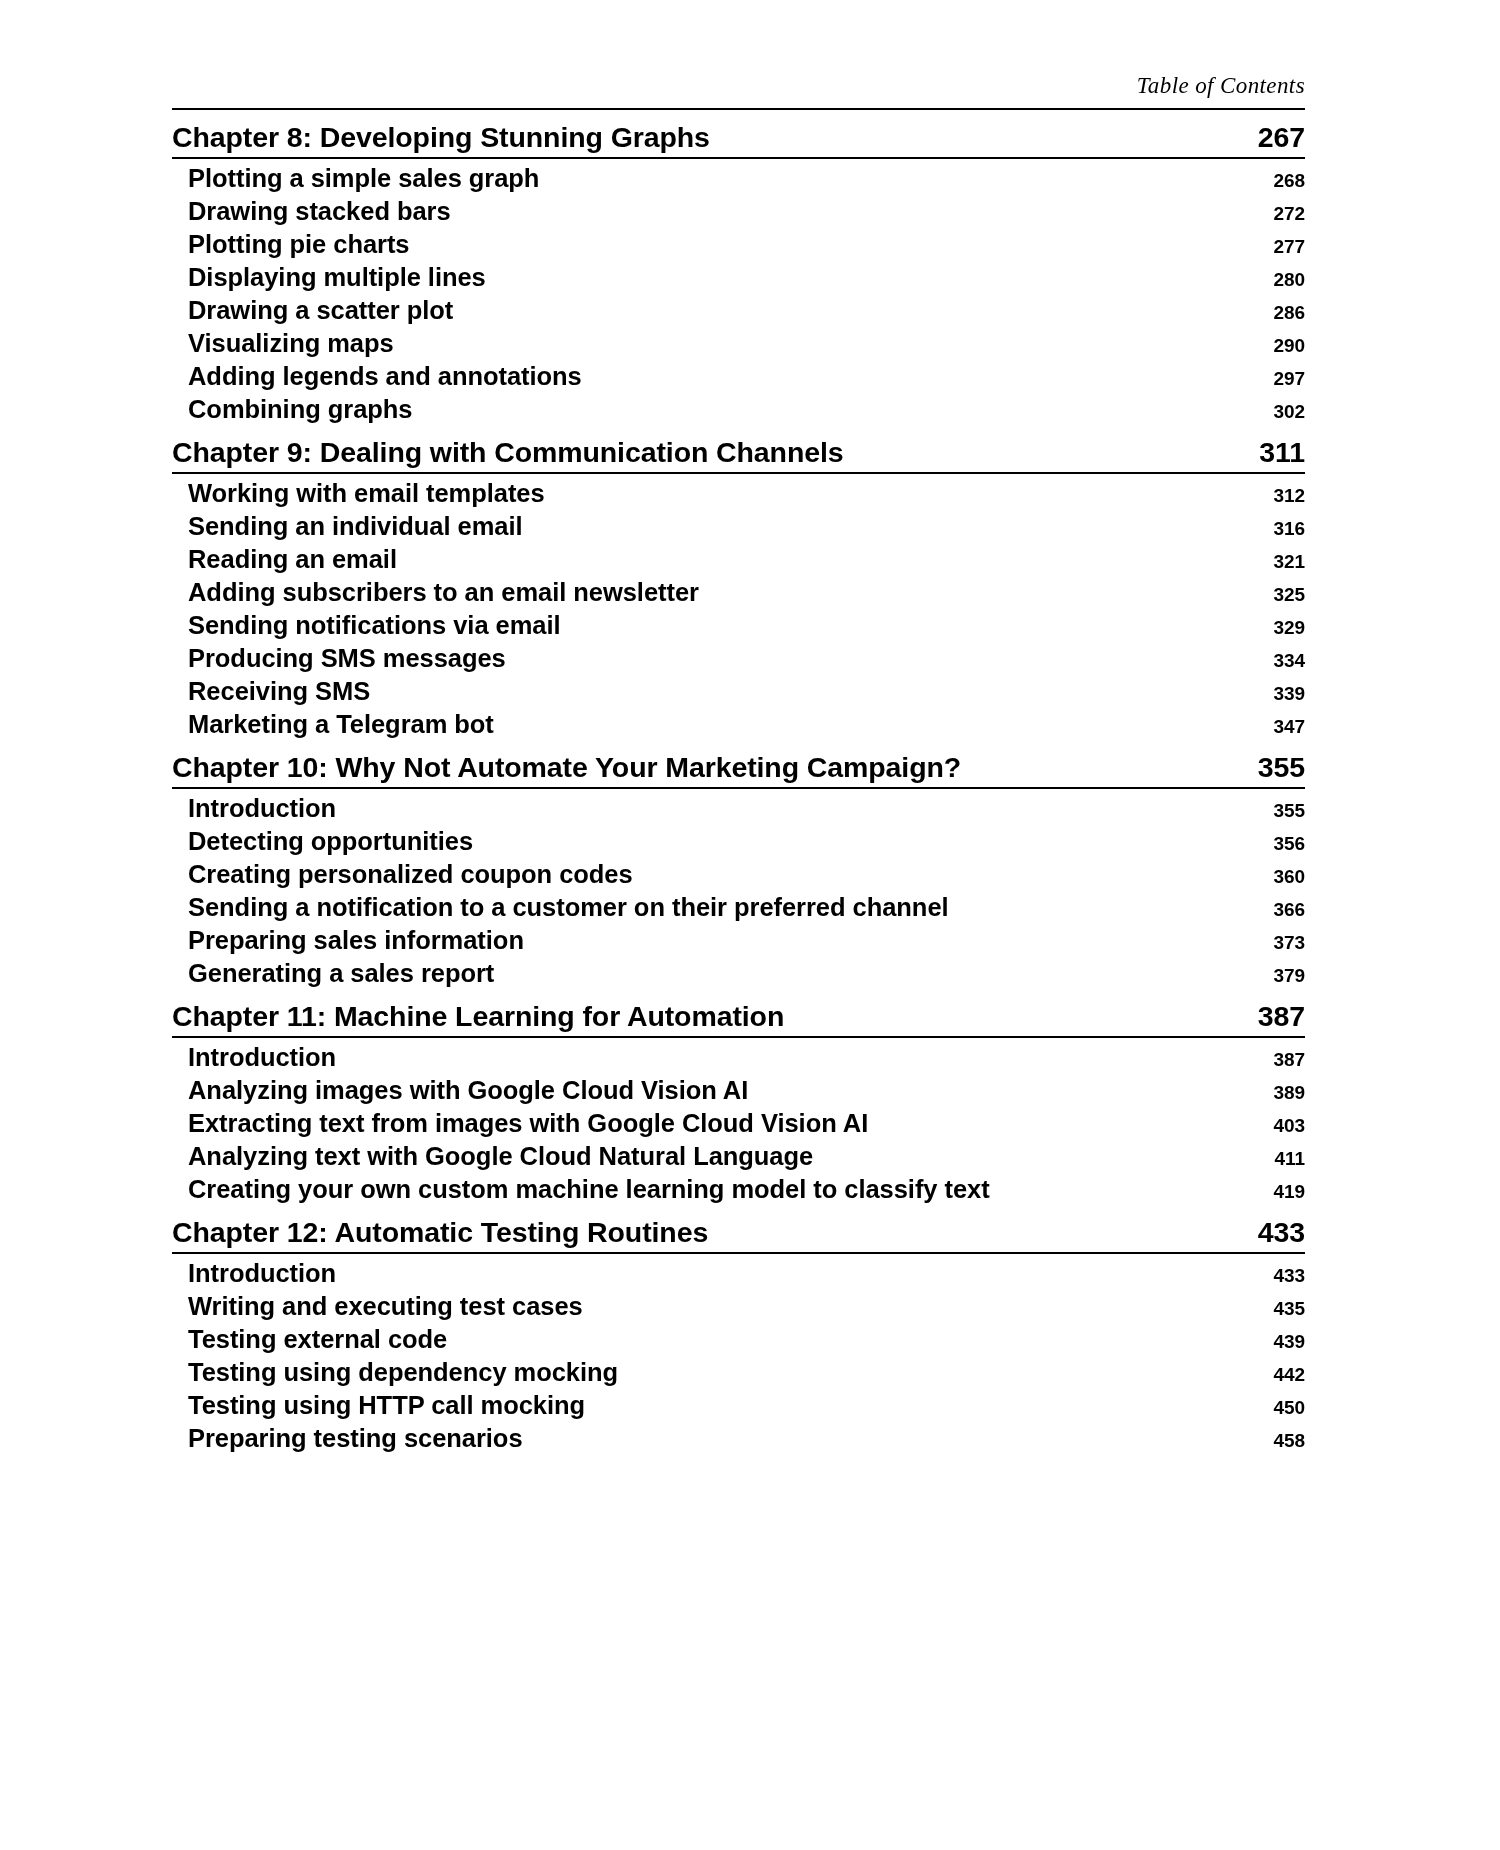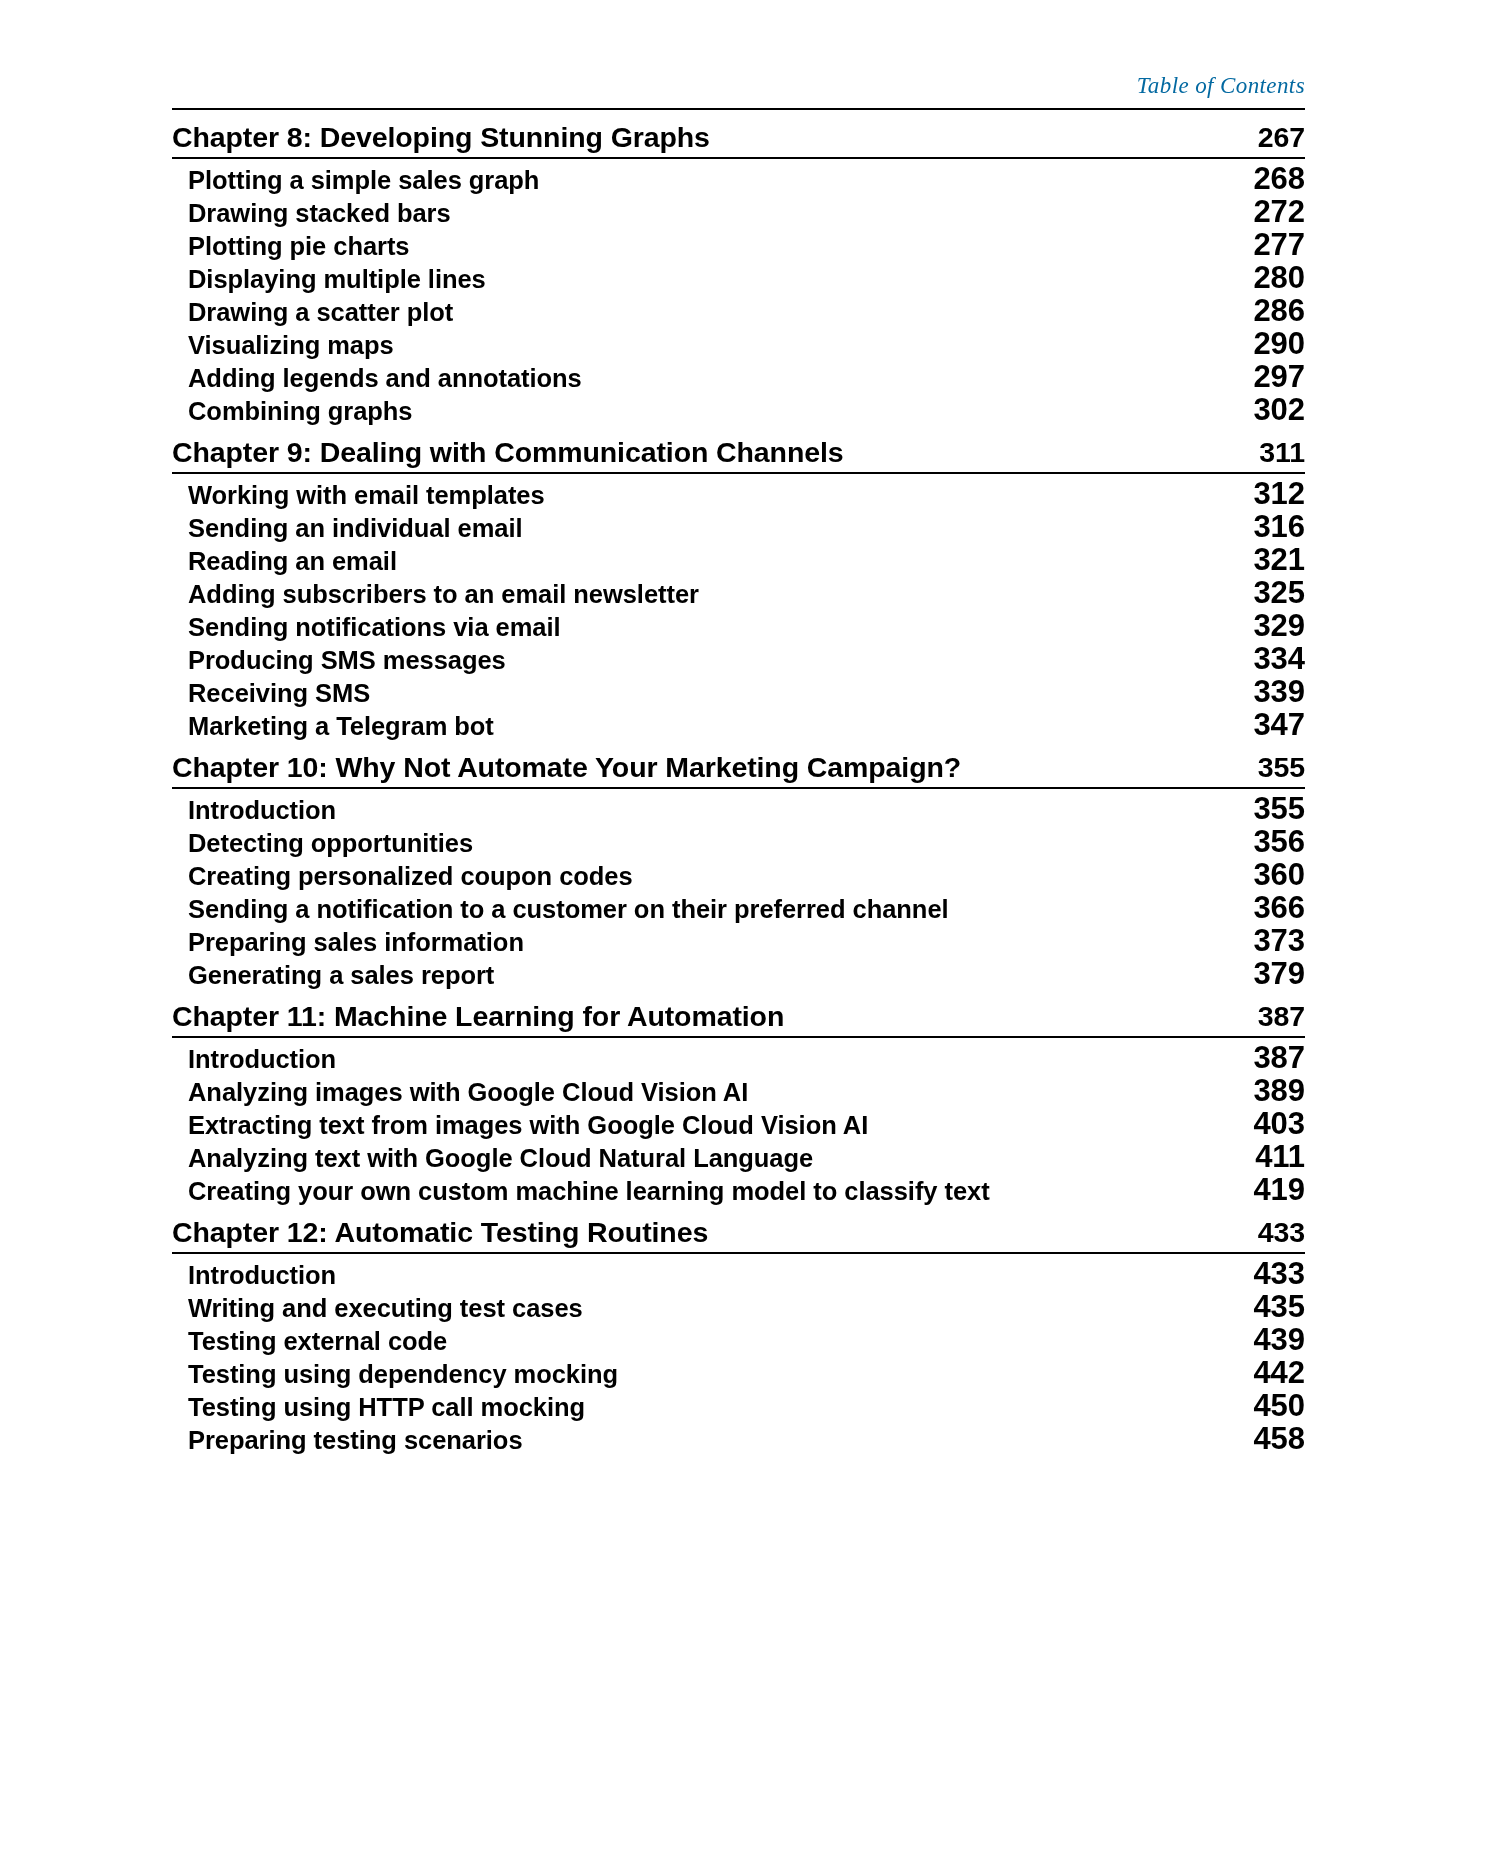--- a/index.html
+++ b/index.html
@@ -33,21 +33,21 @@
     left: 172px;
     top: 72px;
     width: 1133px;
     text-align: right;
   }
   .running-header .rh-text {
     font-family: "Liberation Serif", serif;
     font-style: italic;
     font-size: 23px;
     letter-spacing: 0.4px;
-    color: #0369a1;
+    color: #000000;
     display: inline-block;
     line-height: 28px;
   }
   .header-rule {
     position: absolute;
     left: 172px;
     top: 108px;
     width: 1133px;
     height: 0;
     border-top: 2.2px solid #000000;
@@ -99,21 +99,21 @@
   .section-row {
     font-size: 25.5px;
     font-weight: bold;
     line-height: 31px;
     padding-left: 16px;
     padding-top: 0px;
     letter-spacing: -0.05px;
     gap: 11px;
   }
   .section-row .pageno {
-    font-size: 31px;
+    font-size: 19px;
     min-width: 78px;
   }
 
   .chapter-block {
     margin: 0;
     padding: 0;
   }
   .chapter-block + .chapter-block {
     margin-top: 5px;
   }

